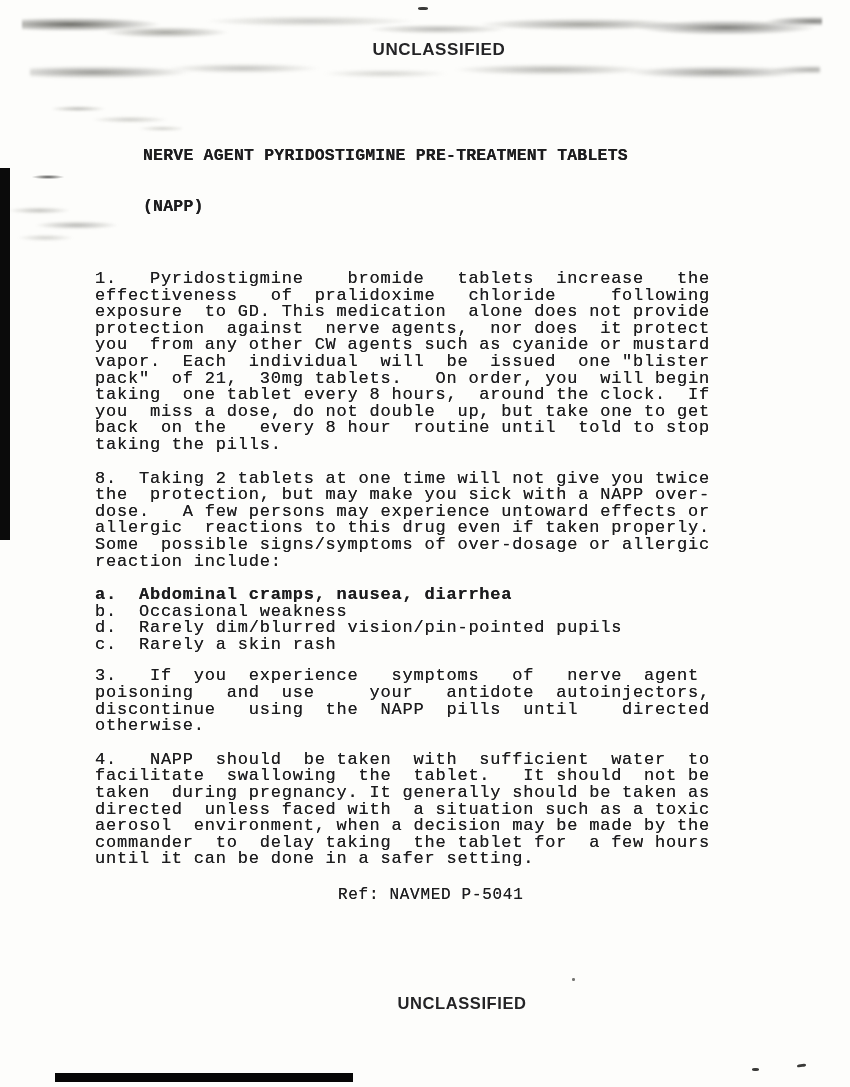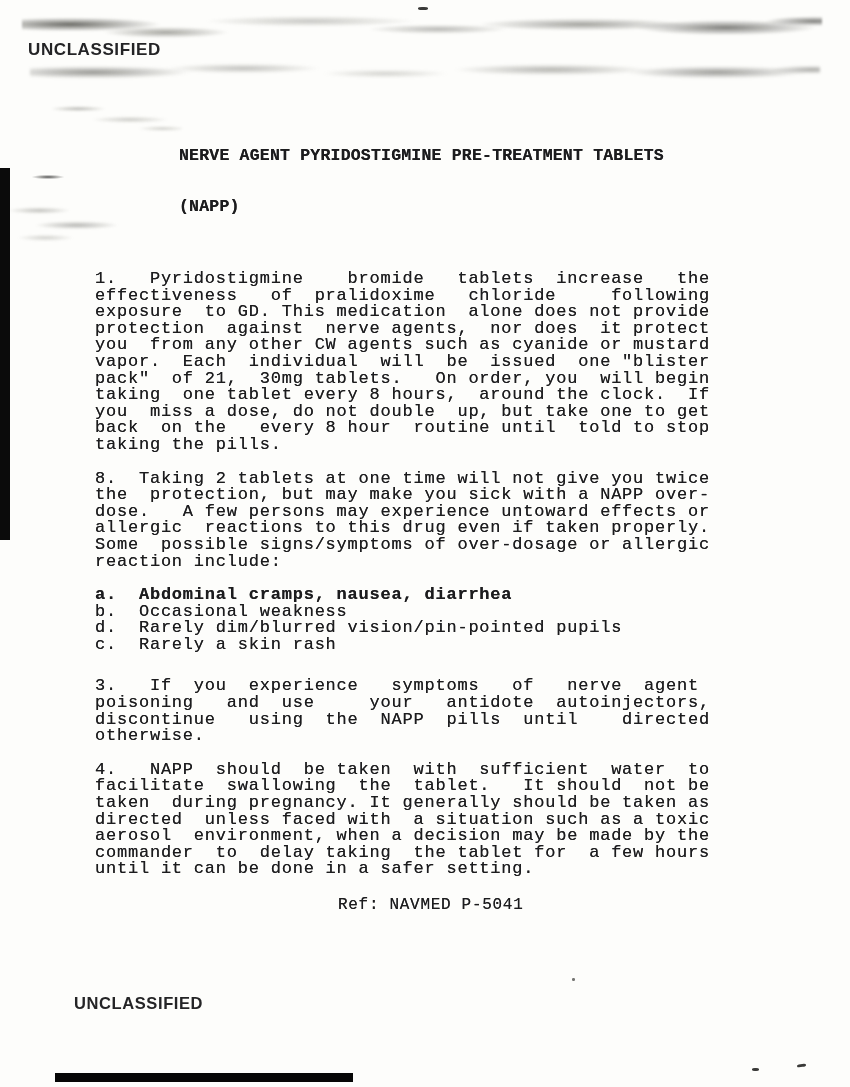--- a/index.html
+++ b/index.html
@@ -8,51 +8,52 @@
     position:relative;
     width:850px; height:1087px;
     margin:0 auto;
     background:#fdfdfb;
     overflow:hidden;
     font-family:"Liberation Mono","DejaVu Sans Mono",monospace;
     color:#1c1c1e;
   }
   .classification {
     position:absolute; left:0; right:0;
+    text-align:center;
     font-family:"Liberation Sans","DejaVu Sans",sans-serif;
     font-weight:bold;
     color:#242426;
     letter-spacing:0.6px;
   }
   .classification.top { top:40px; font-size:17px; padding-left:28px; }
   .classification.bottom { top:994px; font-size:16.5px; padding-left:74px; }
 
   .content { position:absolute; left:95px; top:113px; width:660px; }
 
-  .title-wrap { margin-left:84px; margin-bottom:21px; }
+  .title-wrap { margin-left:48px; margin-bottom:21px; }
   .title-block {
     display:inline-block;
     font-weight:bold;
     font-size:16.5px;
     line-height:17px;
     letter-spacing:0.2px;
     white-space:pre;
     text-shadow:0 0 0.5px rgba(20,20,20,0.85);
   }
   .title-line2 { }
 
   .para {
     white-space:pre;
     font-size:17px;
     line-height:16.6px;
     letter-spacing:0.78px;
     margin-bottom:17px;
     text-shadow:0 0 0.45px rgba(25,25,28,0.8);
   }
-  .list { margin-bottom:25px;font-family:Liberation Mono, monospace; }
+  .list { margin-bottom:15px;font-family:Liberation Mono, monospace; }
   .list .para { margin-bottom:0; }
   .bold { font-weight:bold; }
 
   .ref {
     margin-top:18px;
     margin-left:243px;
     font-size:16px;
     letter-spacing:0.7px;
     white-space:pre;
     text-shadow:0 0 0.45px rgba(25,25,28,0.8);

